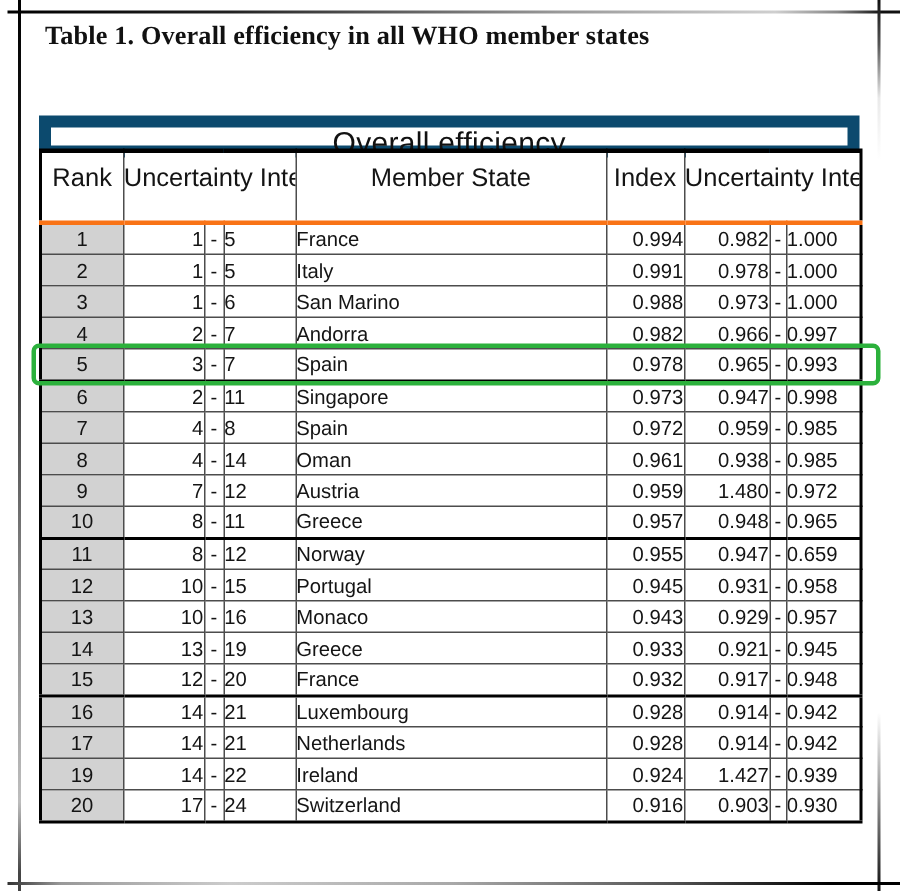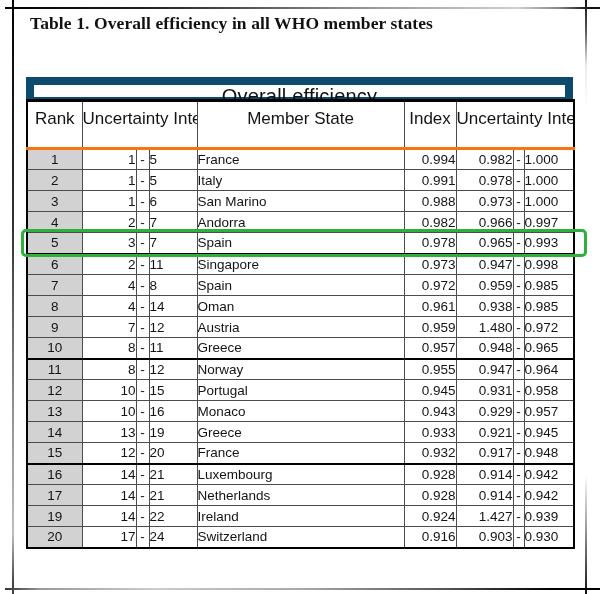--- a/index.html
+++ b/index.html
@@ -207,21 +207,21 @@
           </tr>
           <tr>
             <td class="c-rank">11</td>
             <td class="c-low">8</td>
             <td class="c-dash">-</td>
             <td class="c-high">12</td>
             <td class="c-state">Norway</td>
             <td class="c-index">0.955</td>
             <td class="c-low">0.947</td>
             <td class="c-dash">-</td>
-            <td class="c-high">0.964</td>
+            <td class="c-high">0.659</td>
           </tr>
           <tr>
             <td class="c-rank">12</td>
             <td class="c-low">10</td>
             <td class="c-dash">-</td>
             <td class="c-high">15</td>
             <td class="c-state">Portugal</td>
             <td class="c-index">0.945</td>
             <td class="c-low">0.931</td>
             <td class="c-dash">-</td>

